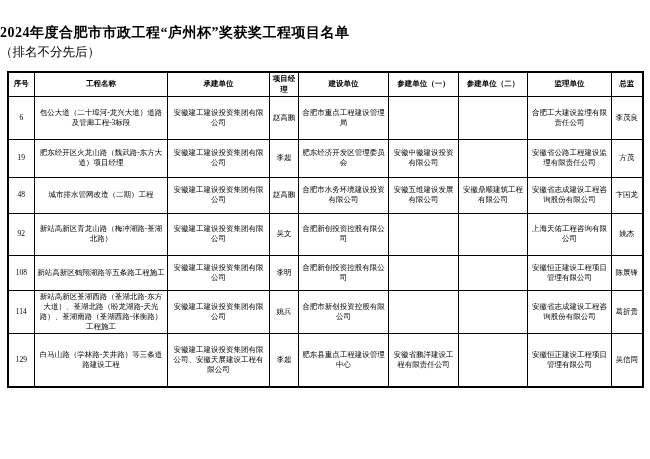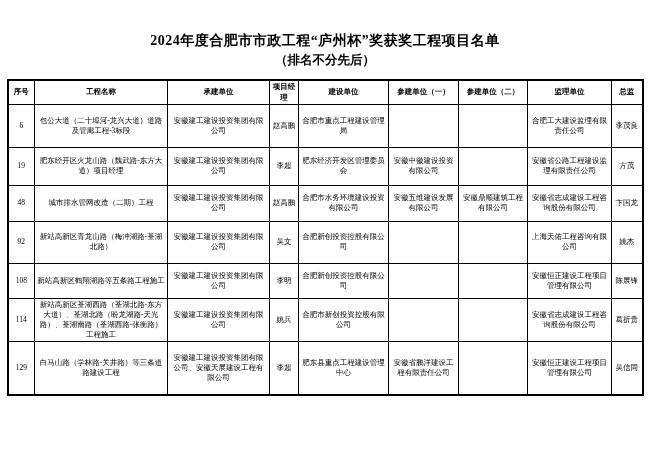--- a/index.html
+++ b/index.html
@@ -3,23 +3,23 @@
 <meta charset="utf-8">
 <style>
   html,body{margin:0;padding:0;}
   body{
     width:650px;height:459px;background:#ffffff;overflow:hidden;
     font-family:"Liberation Serif","DejaVu Serif",serif;
     color:#000;
     -webkit-font-smoothing:antialiased;
   }
   .page{width:650px;height:459px;position:relative;background:#fff;}
-  .title-block{margin-top:31px;text-align:center;line-height:1.45;}
+  .title-block{margin-top:23px;line-height:1.45;}
   .title-line1{font-size:14px;font-weight:bold;letter-spacing:0.5px;}
-  .title-line2{font-size:12.5px;font-weight:bold;}
+  .title-line2{font-size:12.5px;font-weight:normal;}
   table.doc{
     border-collapse:collapse;
     table-layout:fixed;
     margin:10px auto 0 auto;
     width:635px;
     border:2px solid #000;
   }
   table.doc th, table.doc td{
     border:1px solid #000;
     text-align:center;

